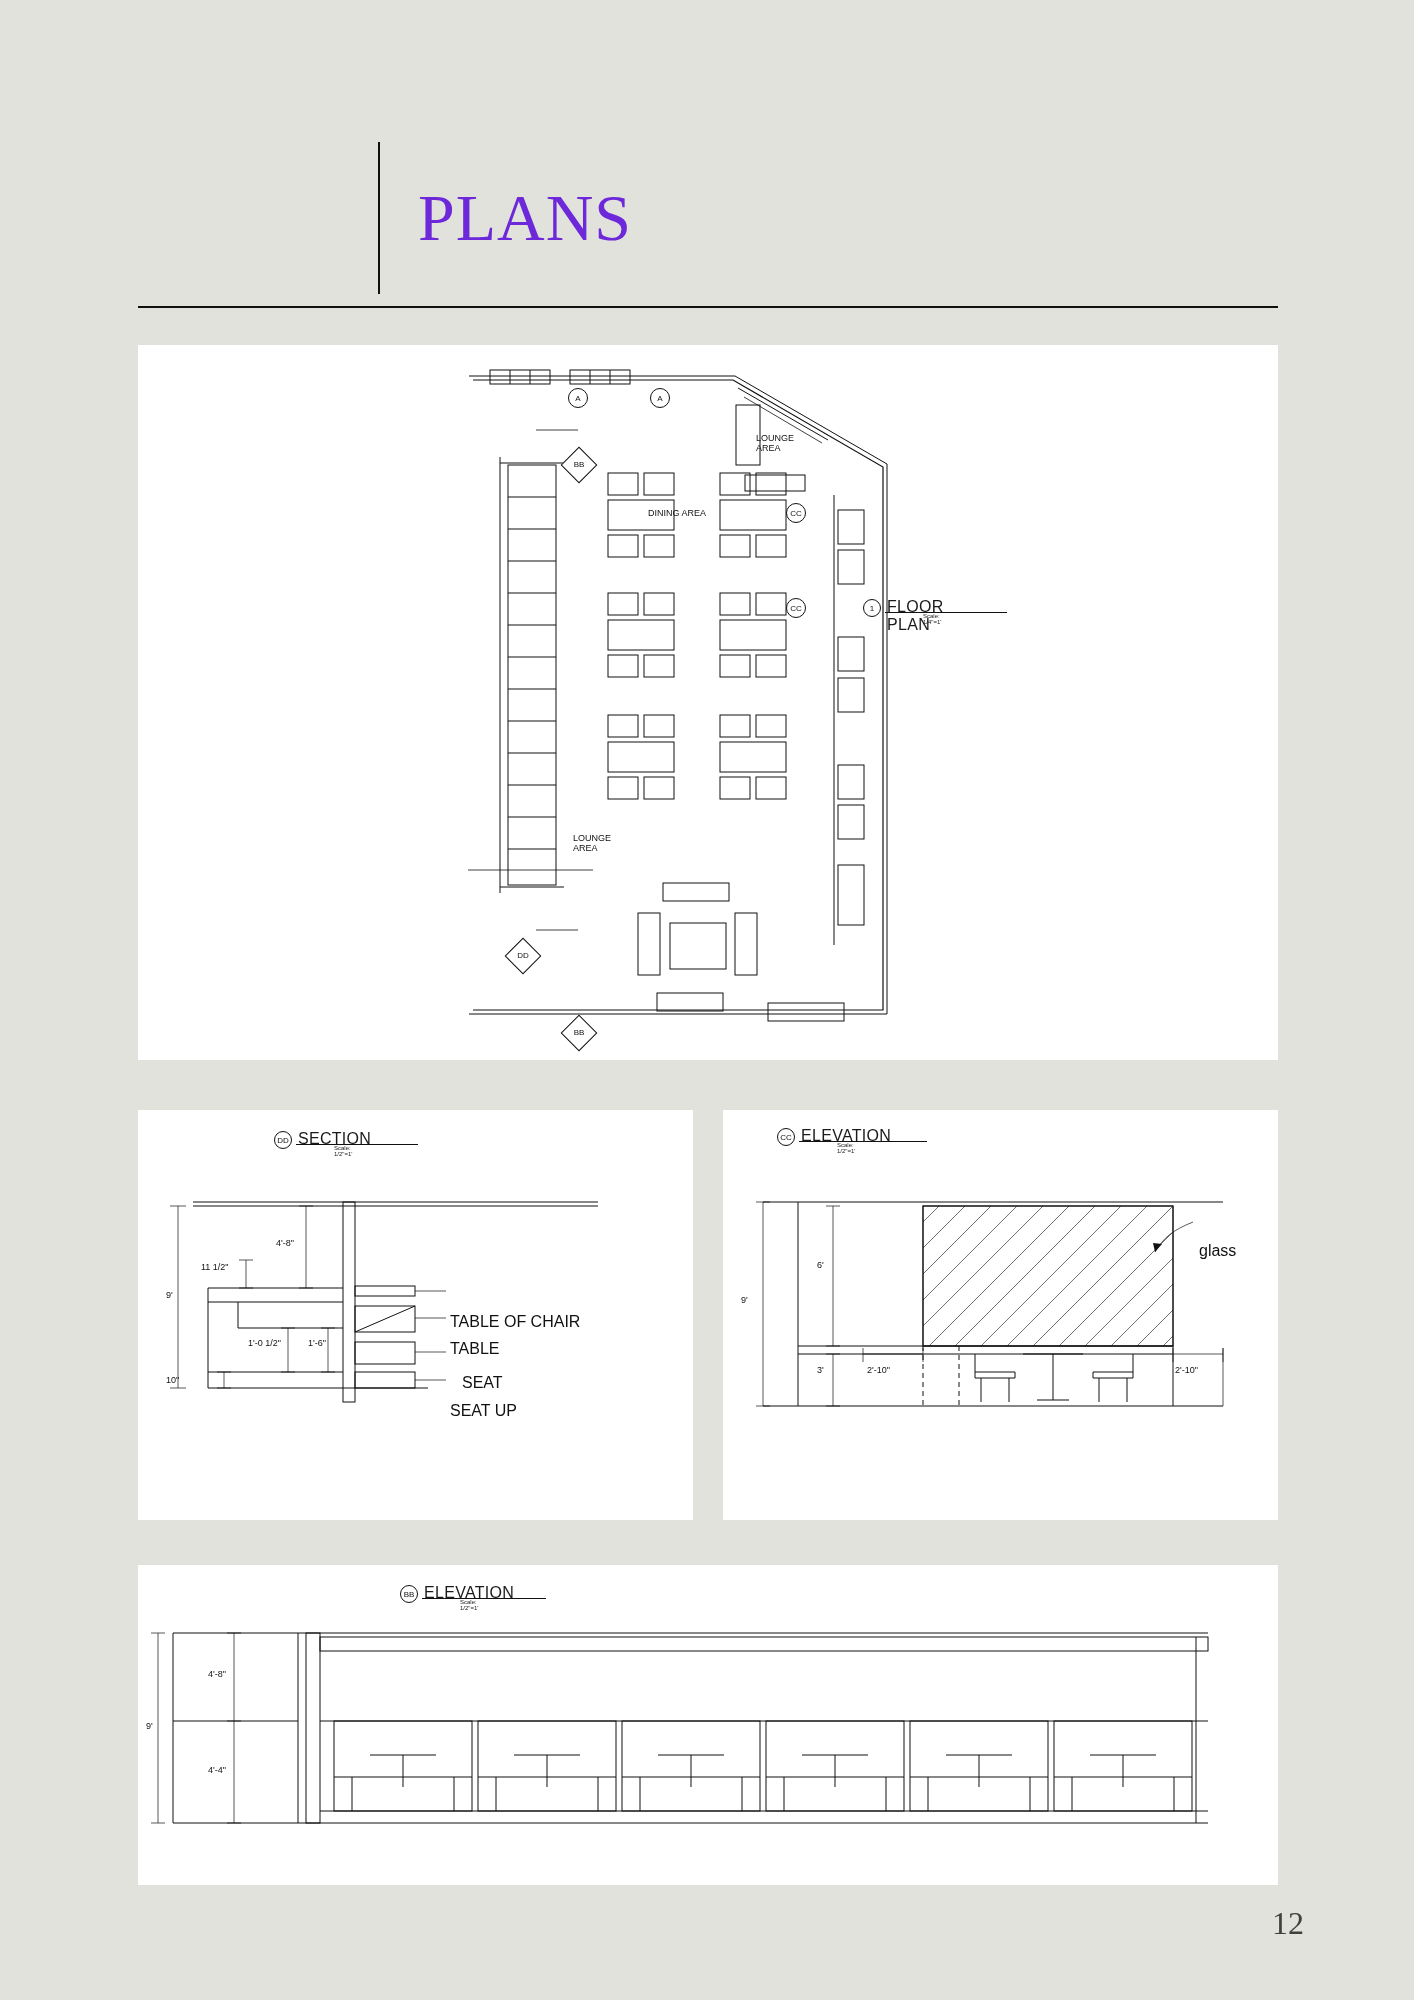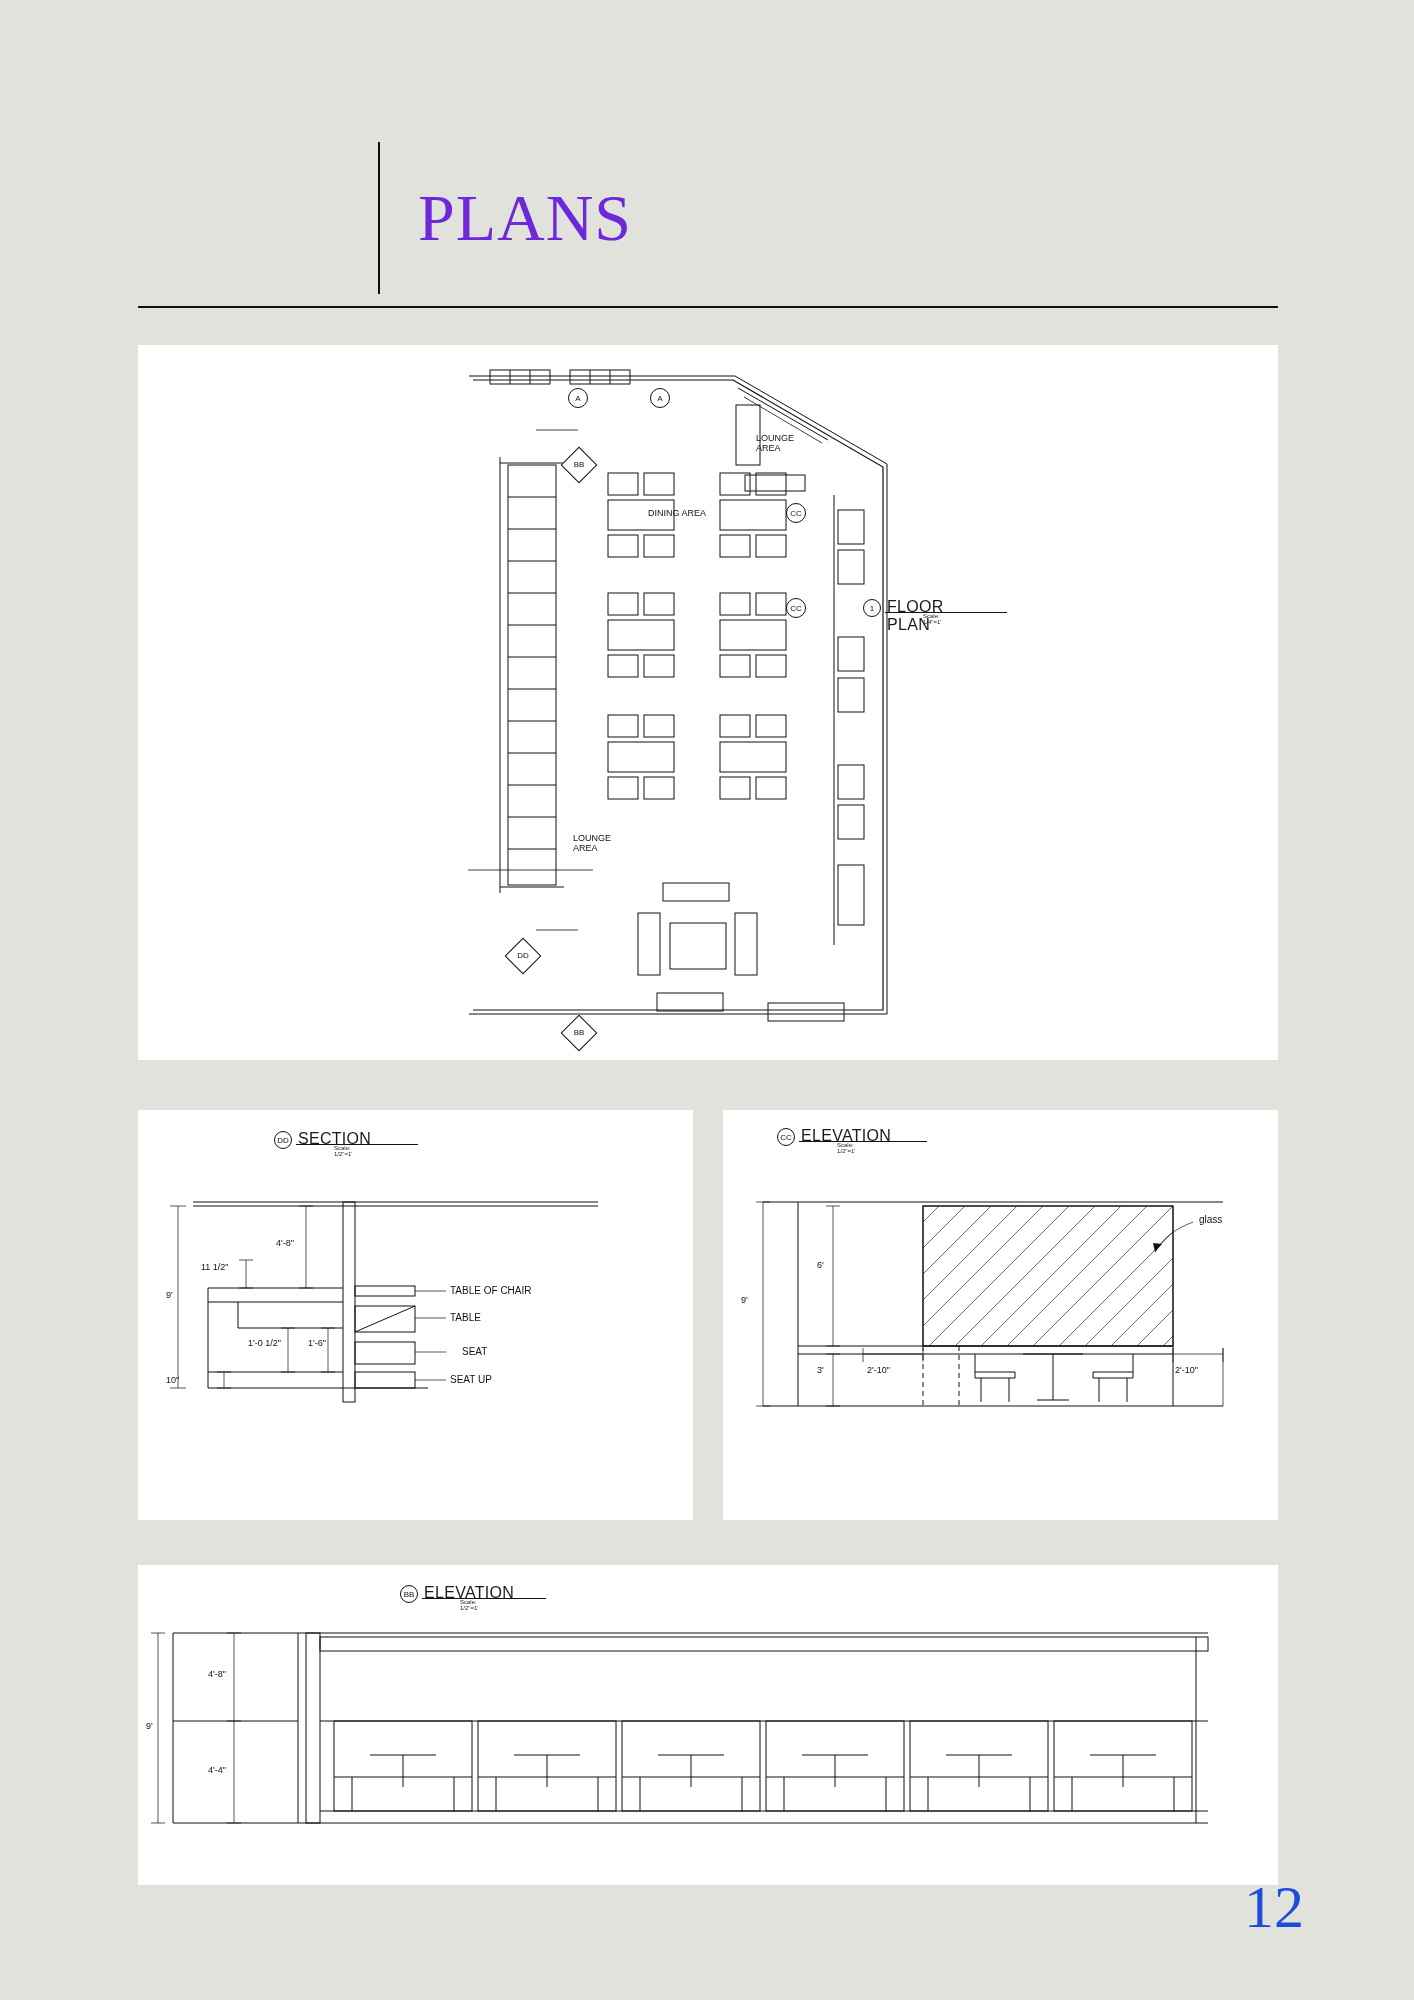--- a/index.html
+++ b/index.html
@@ -68,36 +68,36 @@
   #sheet-floorplan { left: 138px; top: 345px; width: 1140px; height: 715px; }
   #sheet-section   { left: 138px; top: 1110px; width: 555px; height: 410px; }
   #sheet-elev-cc   { left: 723px; top: 1110px; width: 555px; height: 410px; }
   #sheet-elev-bb   { left: 138px; top: 1565px; width: 1140px; height: 320px; }
 
   .page-number {
     position: absolute;
     right: 110px;
     bottom: 58px;
     font-family: "Liberation Serif", serif;
-    font-size: 60px;
-    color: #1d4ed8;
+    font-size: 32px;
+    color: #404040;
   }
 
   
   .dwg { position: absolute; left: 0; top: 0; width: 100%; height: 100%; }
 
   .lbl {
     position: absolute;
     font-family: "Liberation Sans", sans-serif;
     font-size: 9px;
     color: #111;
     white-space: pre;
     line-height: 1.15;
   }
-  .lbl.mid { font-size: 10px; }
+  .lbl.mid { font-size: 16px; margin-top: 28px; }
 
   
   .titlegrp { position: absolute; }
   .bubble {
     position: absolute;
     width: 18px; height: 18px;
     border: 1px solid #111;
     border-radius: 50%;
     box-sizing: border-box;
     font-size: 8px;

